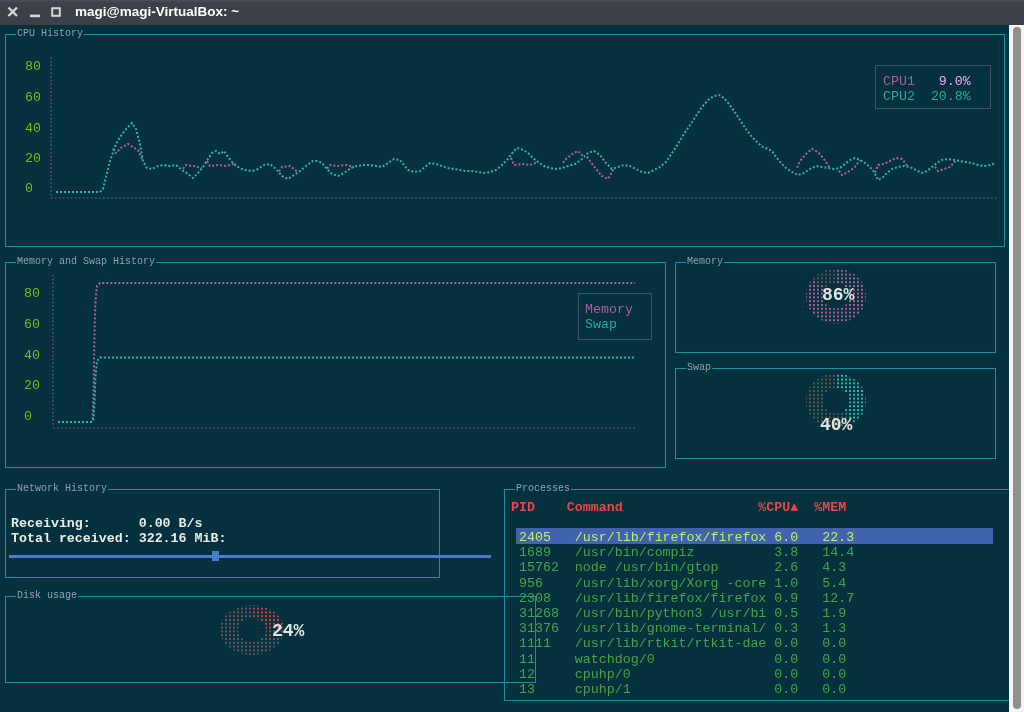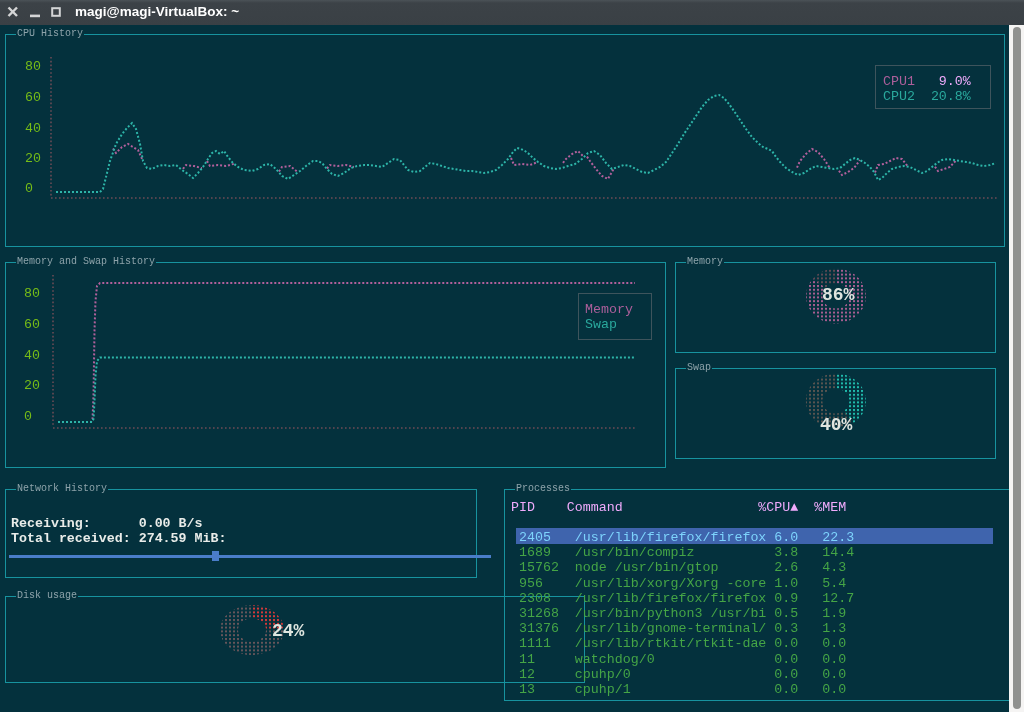--- a/index.html
+++ b/index.html
@@ -107,29 +107,29 @@
         </pattern>
     </defs>
     <g transform="translate(125,2)">
       <path d="M35.0 2.5 A30 27.5 0 0 1 52.6 52.2 L42.9 40.1 A13.5 12.5 0 0 0 35.0 17.5 Z" fill="url(#dcyan)"></path>
       <path d="M52.6 52.2 A30 27.5 0 1 1 35.0 2.5 L35.0 17.5 A13.5 12.5 0 1 0 42.9 40.1 Z" fill="url(#dcyandim)"></path>
     </g>
   </svg>
   <div class="donutlabel" style="left:144px; top:22.5px;margin-top:24px;">40%</div>
 </div>
 
-<div class="panel" id="net" style="left:5px; top:488.5px; width:472px; height:89px;">
+<div class="panel" id="net" style="left:5px; top:488.5px; width:435px; height:89px;">
   <span class="ptitle">Network History</span>
   <div class="mono" style="position:absolute; left:5px; top:26px; color:#e9ece9; font-weight:bold;">Receiving:      0.00 B/s
-Total received: 274.59 MiB:</div>
+Total received: 322.16 MiB:</div>
   <div style="position:absolute; left:3px; top:65.5px; width:482px; height:3px; background:#4a7dc9;"></div>
   <div style="position:absolute; left:206px; top:61px; width:7px; height:10px; background:#4a7dc9;"></div>
 </div>
 
-<div class="panel" id="disk" style="left:5px; top:595.5px; width:580px; height:87px;">
+<div class="panel" id="disk" style="left:5px; top:595.5px; width:531px; height:87px;">
   <span class="ptitle">Disk usage</span>
   <svg width="488" height="86" viewBox="0 0 488 86">
     <defs>
       <pattern id="dred" width="4" height="3.8" patternUnits="userSpaceOnUse">
           <rect width="2" height="2" fill="#d23939"></rect>
         </pattern>
       <pattern id="dreddim" width="4" height="3.8" patternUnits="userSpaceOnUse">
           <rect width="2" height="2" fill="#66555a"></rect>
         </pattern>
     </defs>
@@ -137,23 +137,23 @@
       <path d="M35.0 5.0 A32 25 0 0 1 66.9 28.4 L49.0 29.3 A14 11.5 0 0 0 35.0 18.5 Z" fill="url(#dred)"></path>
       <path d="M66.9 28.4 A32 25 0 1 1 35.0 5.0 L35.0 18.5 A14 11.5 0 1 0 49.0 29.3 Z" fill="url(#dreddim)"></path>
     </g>
   </svg>
   <div class="donutlabel" style="left:220px; top:24px;margin-left:46px;">24%</div>
 </div>
 
 <div class="panel" id="proc" style="left:504px; top:488.5px; width:594px; height:212.5px;">
   <span class="ptitle">Processes</span>
   <div style="position:absolute; left:11px; top:38.5px; width:477px; height:15.5px; background:#3f64ad;"></div>
-  <div class="mono" style="position:absolute; left:6px; top:10px; color:#45a546;"><span style="color:#f0abfc; font-weight:normal">PID    Command                 %CPU▲  %MEM</span>
+  <div class="mono" style="position:absolute; left:6px; top:10px; color:#45a546;"><span style="color:#ef4444; font-weight:bold">PID    Command                 %CPU▲  %MEM</span>
 
-<span style="color:#7dd3fc"> 2405   /usr/lib/firefox/firefox 6.0   22.3</span>
+<span style="color:#bef264"> 2405   /usr/lib/firefox/firefox 6.0   22.3</span>
  1689   /usr/bin/compiz          3.8   14.4
  15762  node /usr/bin/gtop       2.6   4.3
  956    /usr/lib/xorg/Xorg -core 1.0   5.4
  2308   /usr/lib/firefox/firefox 0.9   12.7
  31268  /usr/bin/python3 /usr/bi 0.5   1.9
  31376  /usr/lib/gnome-terminal/ 0.3   1.3
  1111   /usr/lib/rtkit/rtkit-dae 0.0   0.0
  11     watchdog/0               0.0   0.0
  12     cpuhp/0                  0.0   0.0
  13     cpuhp/1                  0.0   0.0</div>

